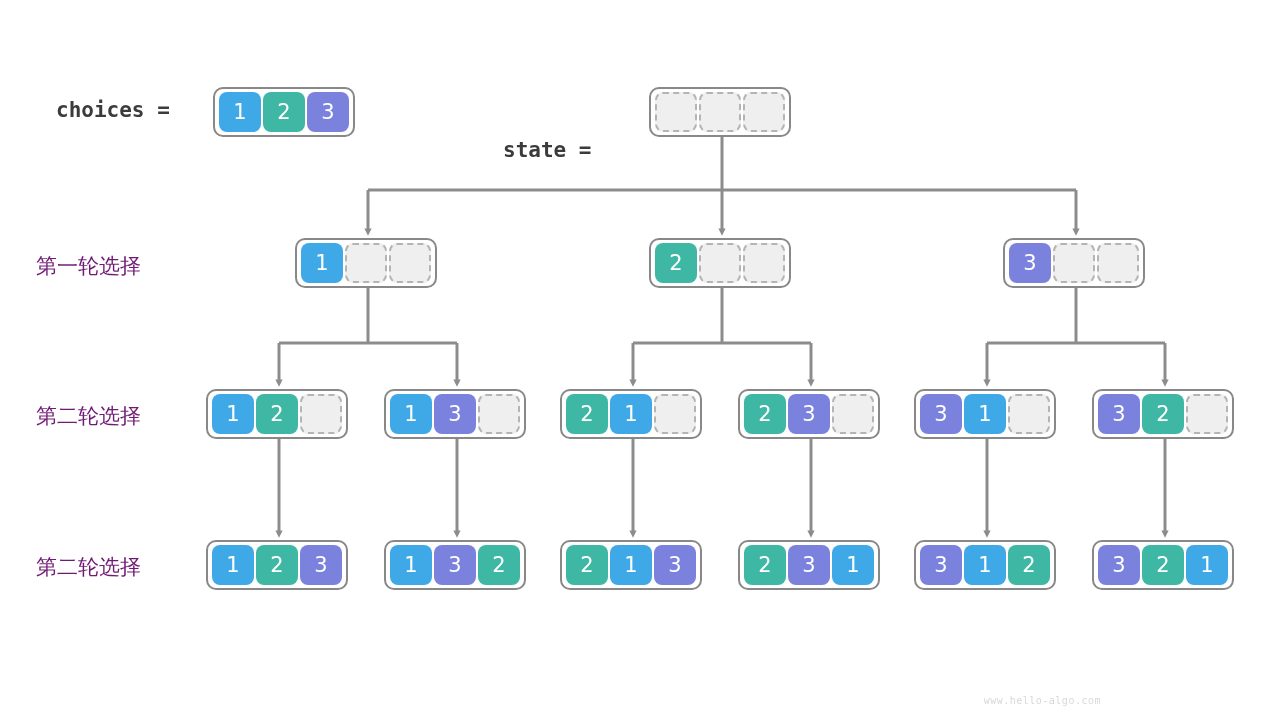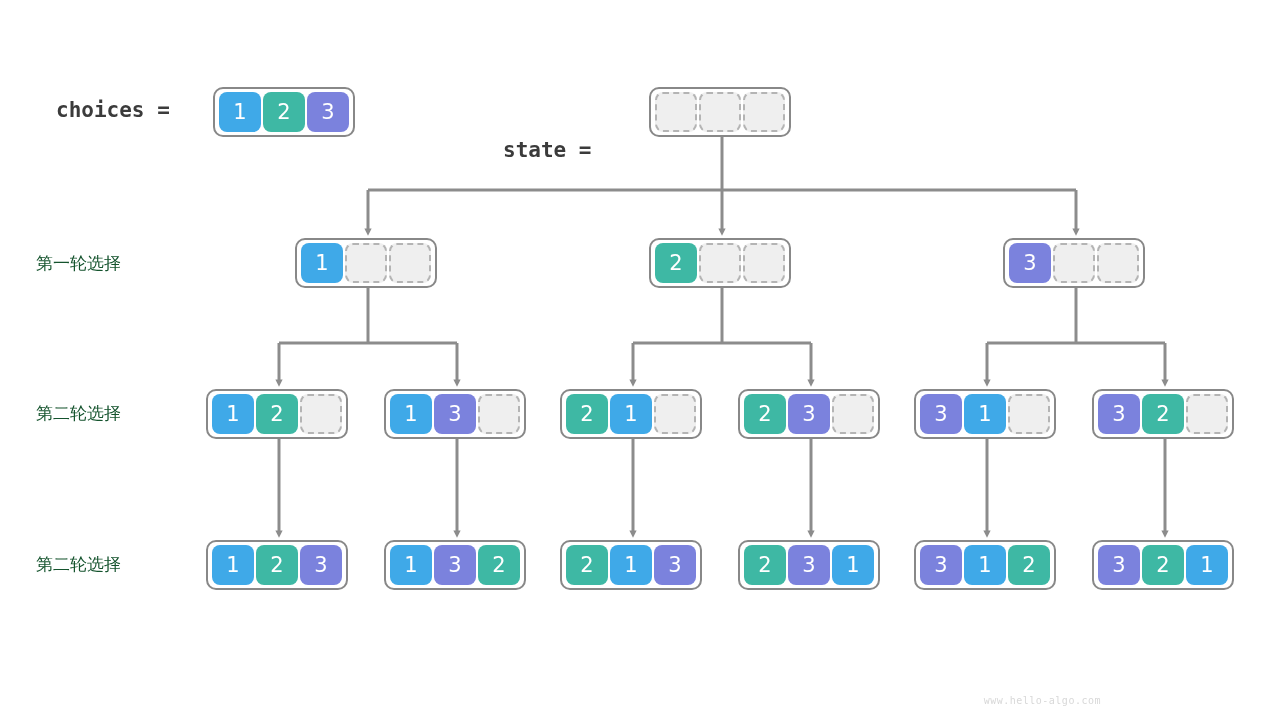--- a/index.html
+++ b/index.html
@@ -37,22 +37,22 @@
     font-family: "DejaVu Sans Mono", "Liberation Mono", monospace;
     font-weight: bold;
     font-size: 21px;
     color: #3b3b3b;
     white-space: nowrap;
     z-index: 3;
   }
   .row-label {
     position: absolute;
     font-family: "DejaVu Sans", "Liberation Sans", sans-serif;
-    font-size: 17px;
-    color: #14532d;
+    font-size: 21px;
+    color: #701a75;
     white-space: nowrap;
     z-index: 3;
   }
   .watermark {
     position: absolute;
     right: 26px;
     bottom: 14px;
     font-family: "DejaVu Sans Mono", "Liberation Mono", monospace;
     font-size: 10px;
     letter-spacing: 0.5px;

